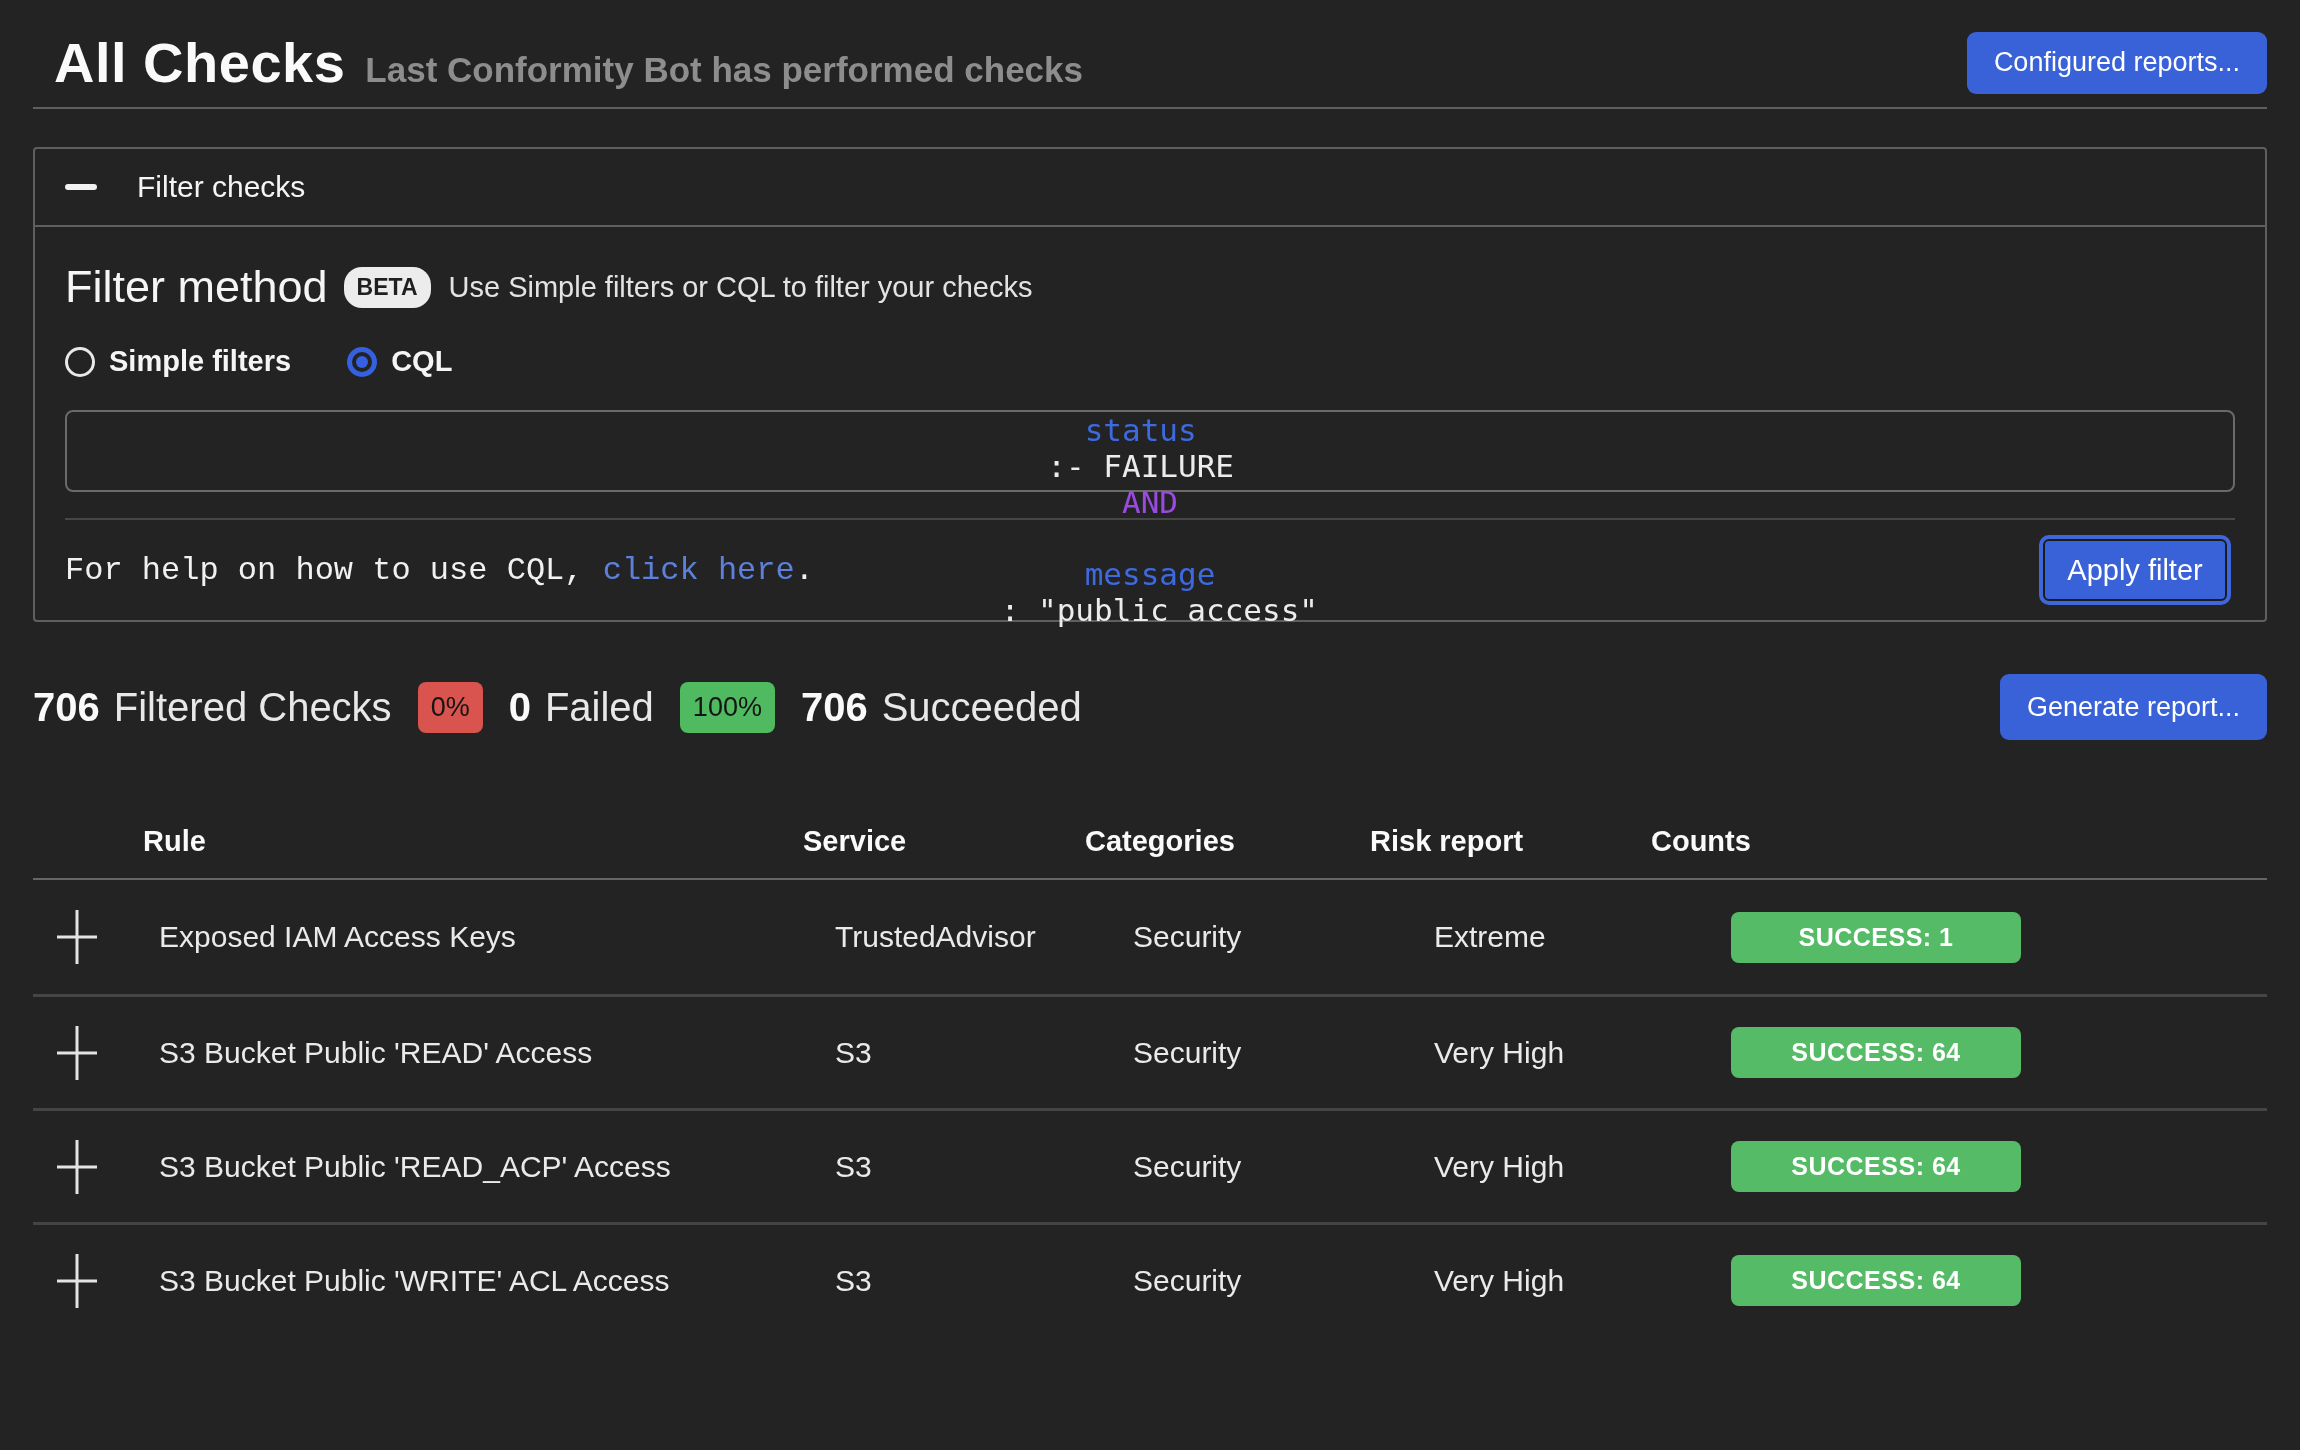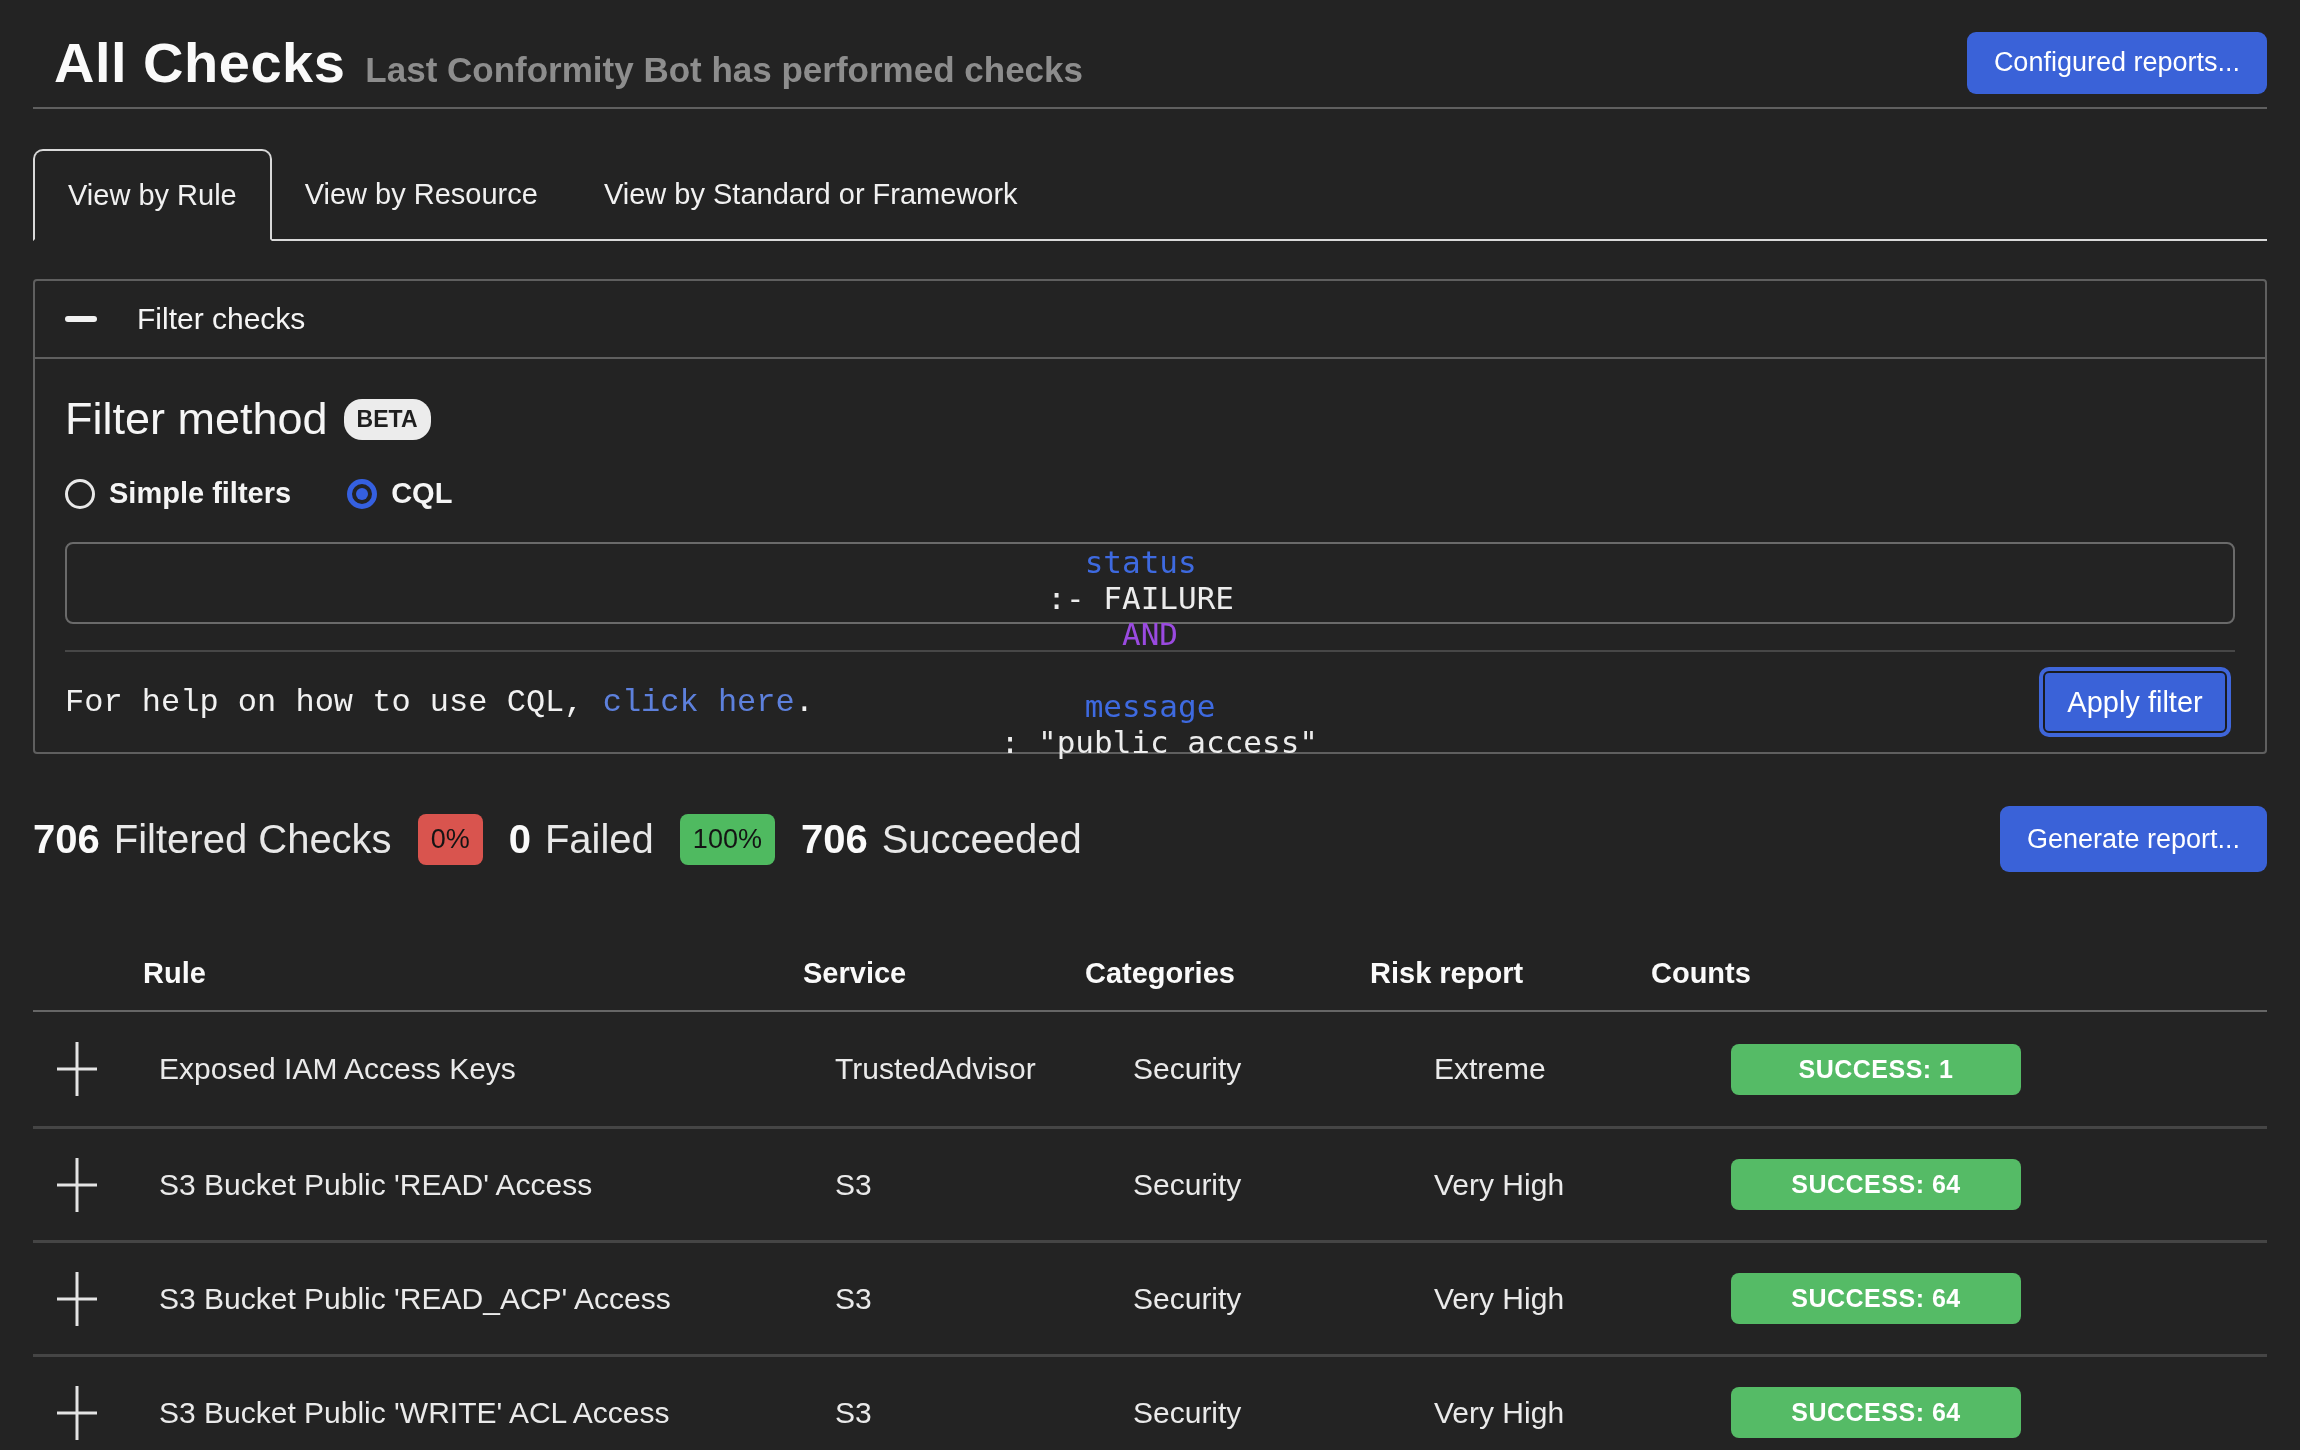--- a/index.html
+++ b/index.html
@@ -111,36 +111,32 @@
 
   <header class="topbar">
     <div class="titles">
       <span class="page-title">All Checks</span>
       <span class="page-subtitle">Last Conformity Bot has performed checks</span>
     </div>
     <button class="btn-primary">Configured reports...</button>
   </header>
   <div class="header-divider"></div>
 
-  <nav class="tabs">
-    <div class="tab active">View by Rule</div>
-    <div class="tab">View by Resource</div>
-    <div class="tab">View by Standard or Framework</div>
-  </nav>
 
   <section class="filter-panel">
     <div class="panel-header">
       <span class="minus-icon"></span>
       <span class="panel-header-label">Filter checks</span>
     </div>
     <div class="panel-body">
 
       <div class="method-row">
         <span class="method-title">Filter method</span>
         <span class="beta-badge">BETA</span>
+        <span class="method-subtitle">Use Simple filters or CQL to filter your checks</span>
       </div>
 
       <div class="radio-row">
         <div class="radio-option">
           <span class="radio-circle"></span>
           <span class="radio-label">Simple filters</span>
         </div>
         <div class="radio-option">
           <span class="radio-circle selected">
               <span class="radio-dot"></span>

